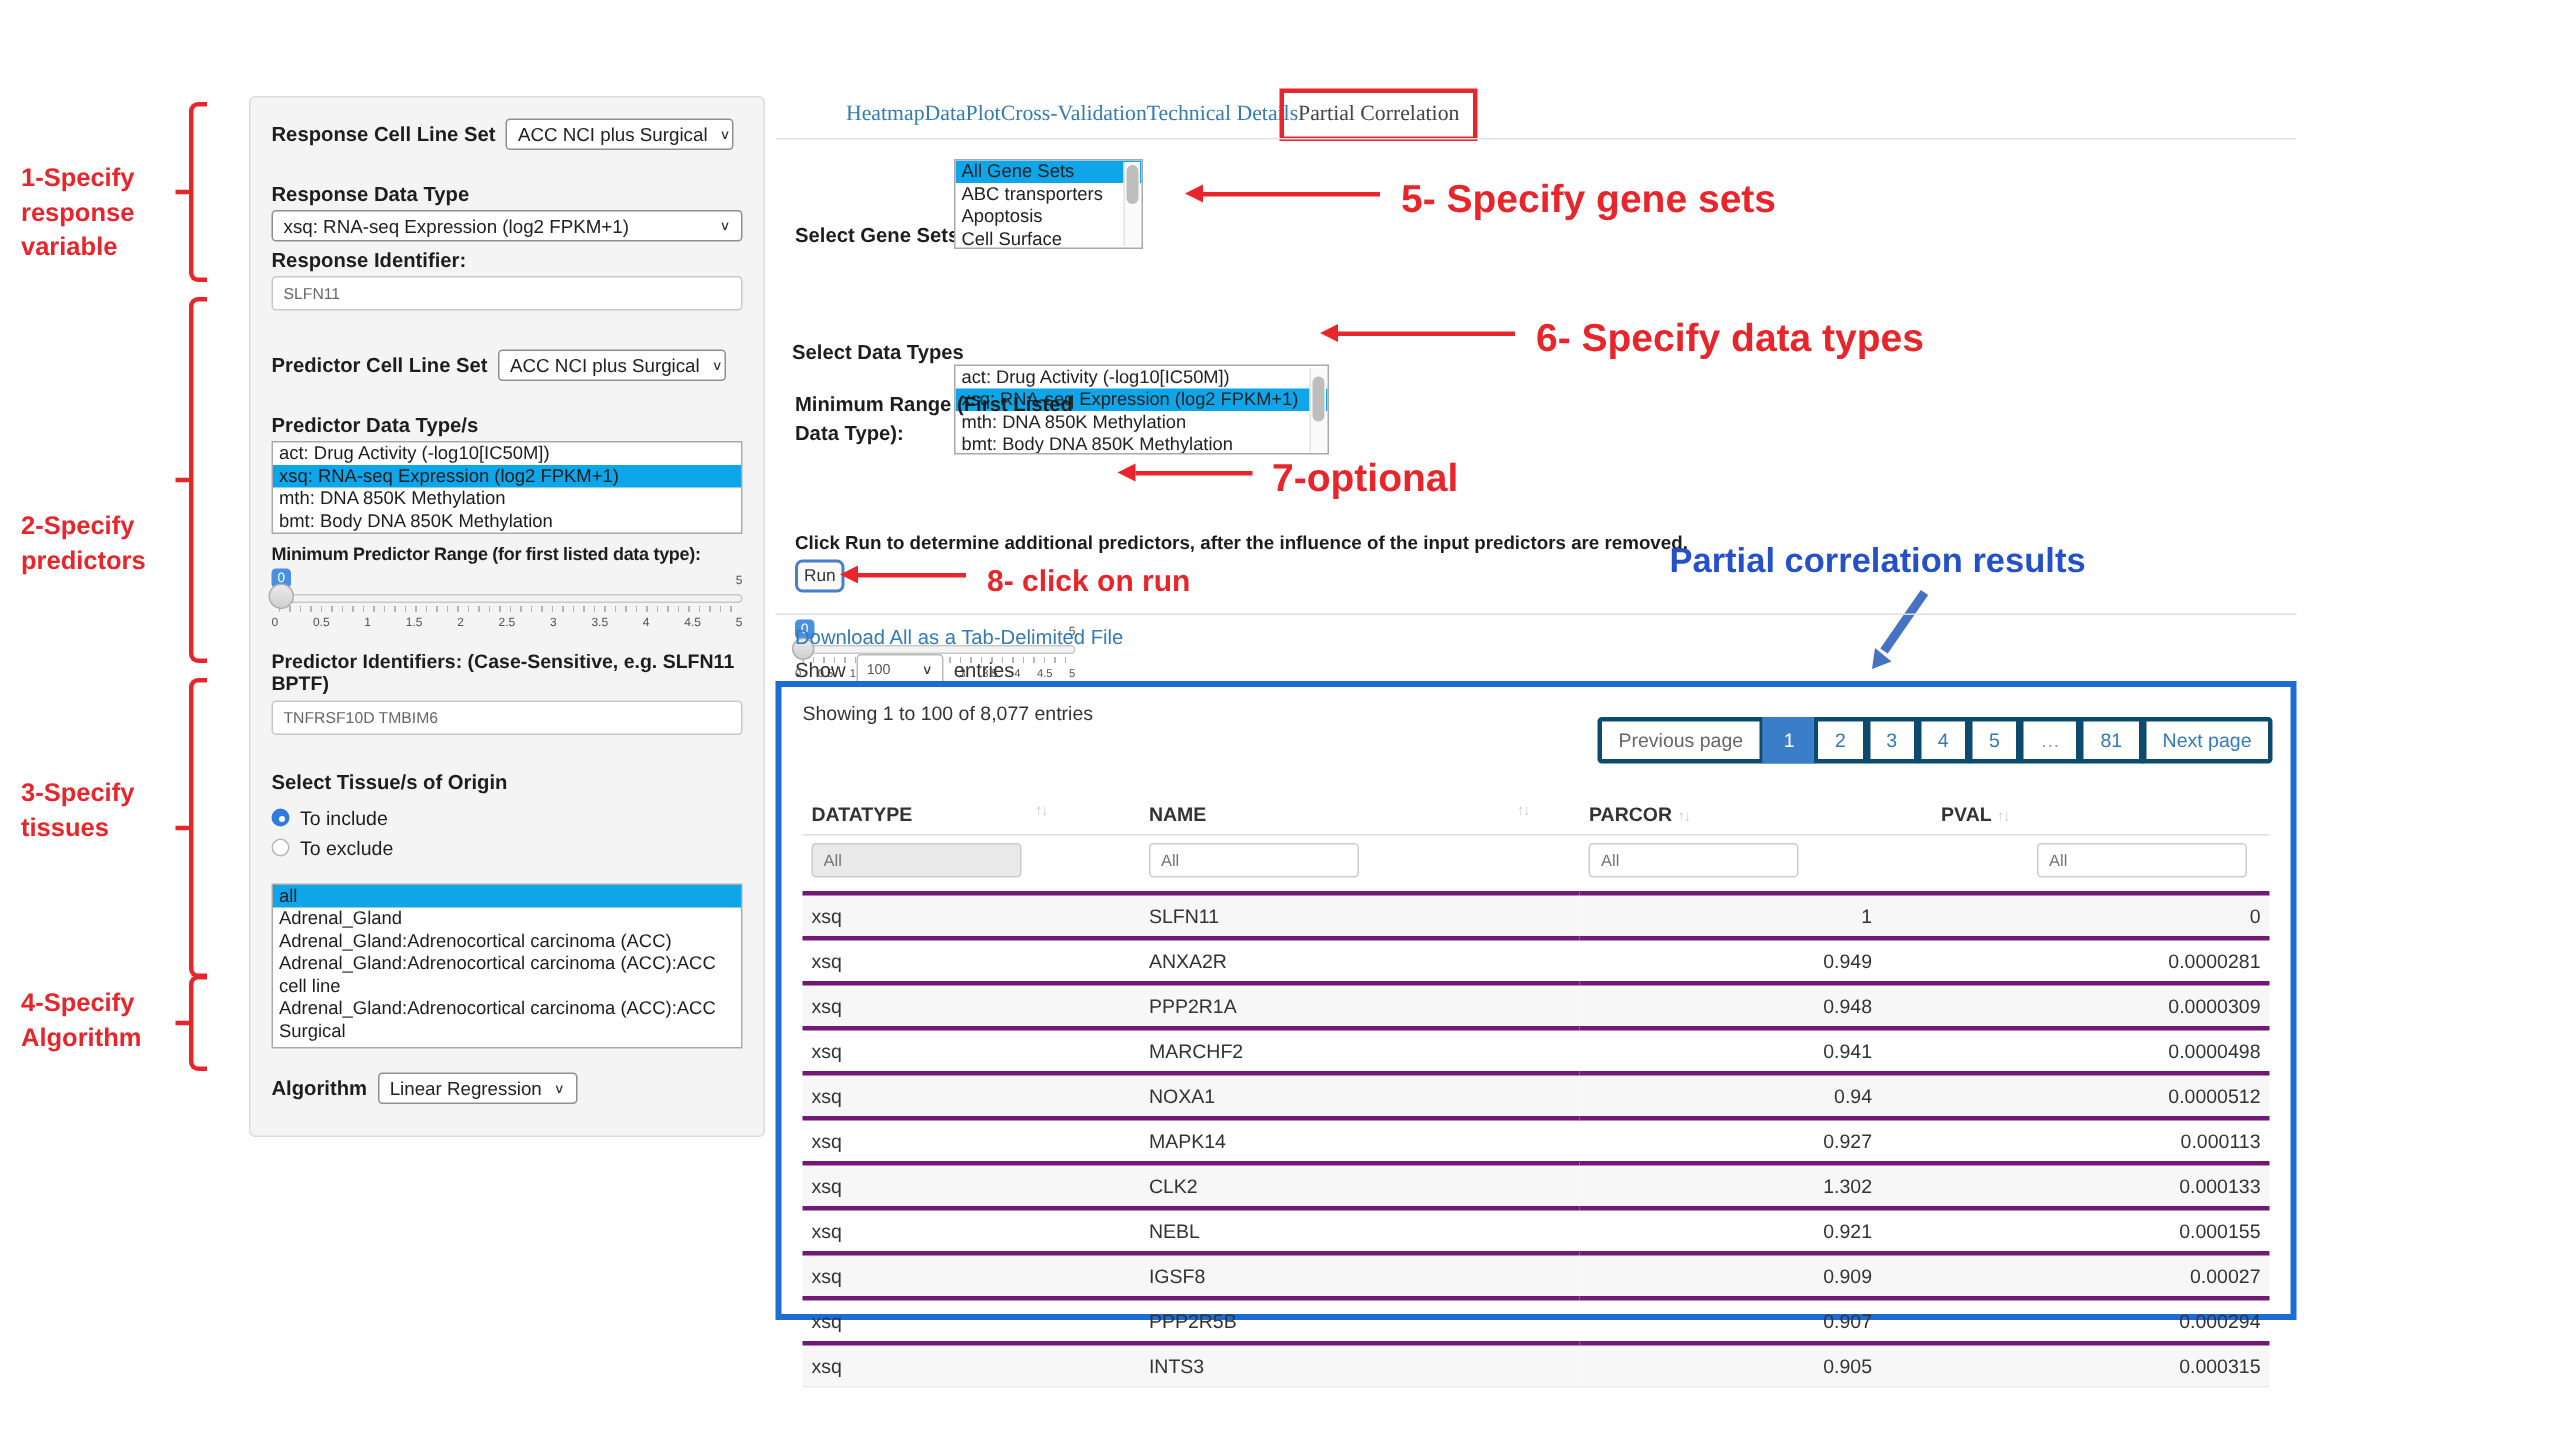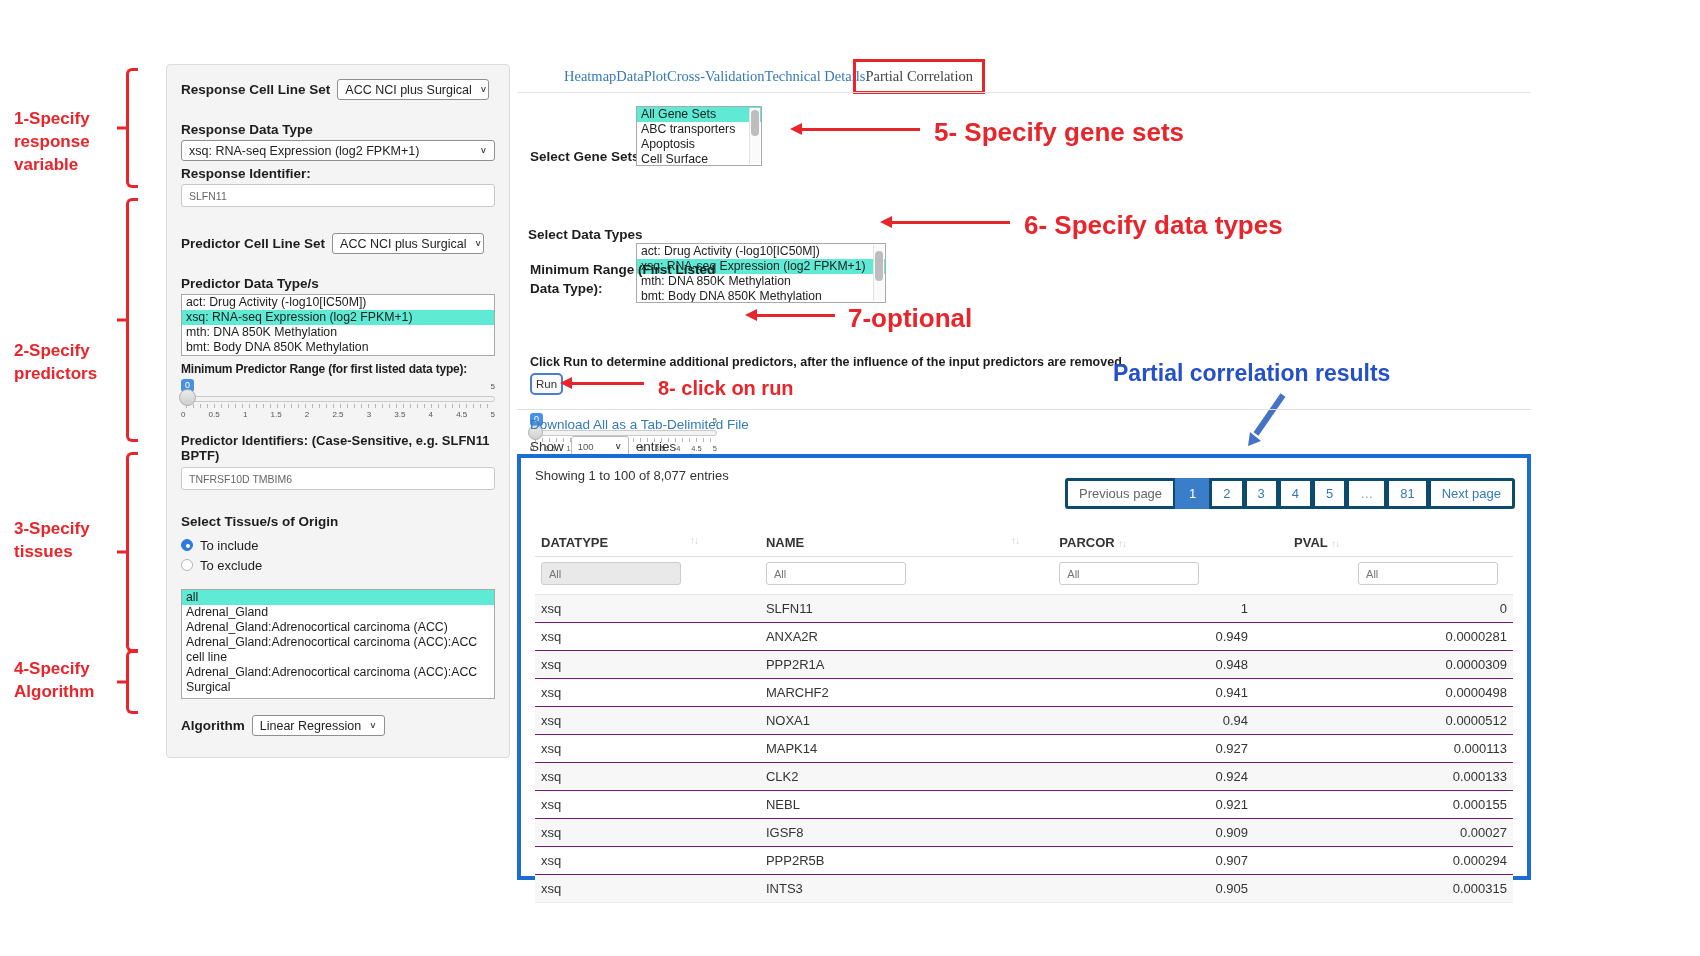--- a/index.html
+++ b/index.html
@@ -44,21 +44,21 @@
     font-size:12.5px; height:21px; color:#222; white-space:nowrap; }
   .sel-box.full { width:100%; }
   .chev { font-size:10px; color:#333; margin-left:8px; transform:scaleY(.85); }
   .text-input { width:100%; height:23px; border:1px solid #c9c9c9; border-radius:3px;
     background:#fff; font-size:10.5px; color:#666; padding:0 7px;
     font-family:"Liberation Sans", sans-serif; }
   .listbox { background:#fff; border:1px solid #a9a9a9; overflow:hidden;
     font-size:12.3px; line-height:15px; position:relative; }
   .listbox .opt { padding:0 4px; white-space:nowrap; }
   .listbox .opt.wrap { white-space:normal; }
-  .listbox .opt.sel { background:#5eead4; }
+  .listbox .opt.sel { background:#0ea5e9; }
   .scrolltrack { position:absolute; top:1px; bottom:1px; right:1px; width:11px;
     background:#fafafa; border-left:1px solid #e2e2e2; }
   .scrollthumb { position:absolute; top:2px; left:1px; width:8px; height:26px;
     background:#bdbdbd; border-radius:4px; }
   .radio-row { display:flex; align-items:center; gap:7px; height:20px; font-size:13px; }
   .radio { display:inline-block; width:12px; height:12px; border-radius:50%;
     border:1px solid #b5b5b5; background:#fff; position:relative; }
   .radio.on { background:#2f7bde; border-color:#2f7bde; }
   .radio.on::after { content:""; position:absolute; left:4px; top:4px; width:4px; height:4px;
     background:#fff; border-radius:50%; }
@@ -114,21 +114,21 @@
   .sort-icon::before { content:"\2191\2193"; }
   .sort-r { float:right; }
   .mr56 { margin-right:56px; } .mr28 { margin-right:28px; }
   tr.filters td { padding:5px 6px 9px; border-bottom:1px solid #e6e6e6; }
   .filter-input { width:140px; height:23px; border:1px solid #ccc; border-radius:3px;
     padding:0 7px; font-size:11px; color:#777; background:#fff;
     font-family:"Liberation Sans", sans-serif; }
   .filter-input.gray { background:#e9e9e9; }
   td.shift { padding-left:70px !important; }
   tbody.data tr:nth-child(odd) { background:#f7f7f7; }
-  tbody.data td { padding:6px 6px; border-top:1px solid #701a75; height:26px; }
+  tbody.data td { padding:6px 6px; border-top:3px solid #701a75; height:26px; }
   tbody.data tr:last-child td { border-bottom:1px solid #ececec; }
 </style>
 </head>
 <body>
 
 <div id="screen">
 
 
   <div class="red-label" style="left:14px;top:108px">1-Specify
 response
@@ -385,21 +385,21 @@
           </tr>
         <tr>
             <td>xsq</td>
             <td>MAPK14</td>
             <td class="num pad-r">0.927</td>
             <td class="num">0.000113</td>
           </tr>
         <tr>
             <td>xsq</td>
             <td>CLK2</td>
-            <td class="num pad-r">0.924</td>
+            <td class="num pad-r">1.302</td>
             <td class="num">0.000133</td>
           </tr>
         <tr>
             <td>xsq</td>
             <td>NEBL</td>
             <td class="num pad-r">0.921</td>
             <td class="num">0.000155</td>
           </tr>
         <tr>
             <td>xsq</td>

